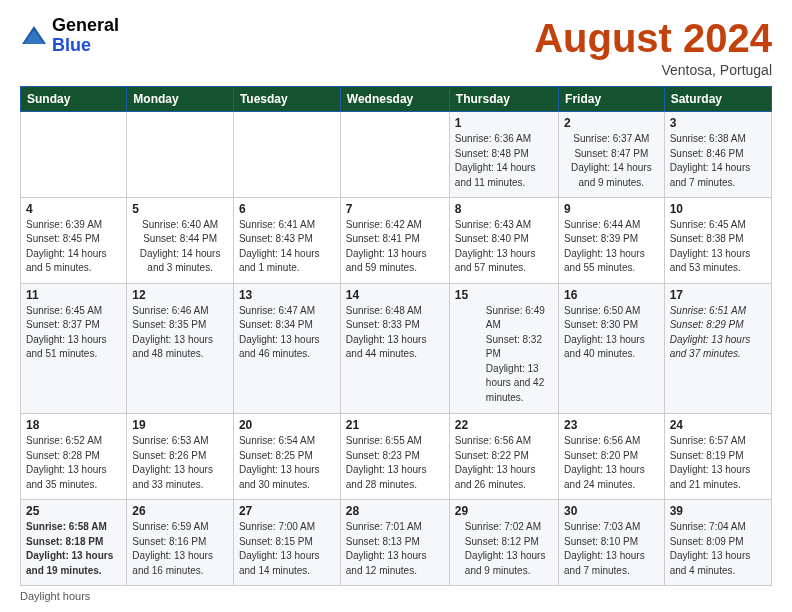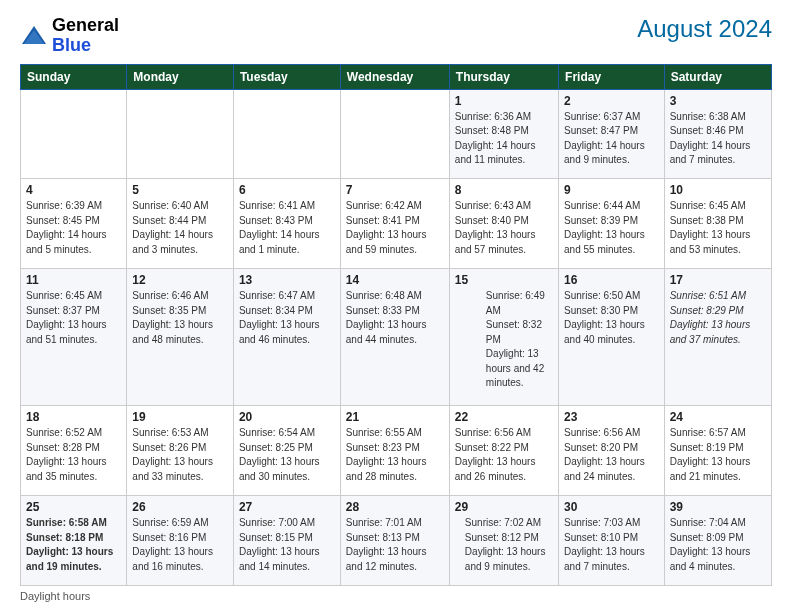--- a/index.html
+++ b/index.html
@@ -36,23 +36,23 @@
     .logo-general { color: #000000; }
     .logo-blue { color: #1d4ed8; }
     .logo-icon {
       width: 28px;
       height: 28px;
     }
     .title-block {
       text-align: right;
     }
     .month-year {
-      font-size: 24px;
-      font-weight: normal;
-      color: #0369a1;
+      font-size: 40px;
+      font-weight: bold;
+      color: #c2410c;
       line-height: 1.1;
     }
     .location {
       font-size: 14px;
       color: #444;
       margin-top: 2px;
     }
     .calendar {
       width: 100%;
       border-collapse: collapse;
@@ -114,20 +114,21 @@
         <polygon points="14,4 26,22 2,22" fill="#1a5ca8"></polygon>
         <polygon points="14,8 24,22 4,22" fill="#4a90d9" opacity="0.5"></polygon>
       </svg>
       <div class="logo-text">
         <span class="logo-general">General</span><br>
         <span class="logo-blue">Blue</span>
       </div>
     </div>
     <div class="title-block">
       <div class="month-year">August 2024</div>
+      <div class="location">Ventosa, Portugal</div>
     </div>
   </div>
 
   <table class="calendar">
     <thead>
       <tr>
       <th>Sunday</th>
           <th>Monday</th>
           <th>Tuesday</th>
           <th>Wednesday</th>
@@ -143,41 +144,41 @@
           <td class="empty-cell"></td>
           <td class="empty-cell"></td>
           <td>
             <span class="day-number">1</span>
             <div class="day-info" style="white-space: pre-line;">Sunrise: 6:36 AM
 Sunset: 8:48 PM
 Daylight: 14 hours and 11 minutes.</div>
           </td>
           <td>
             <span class="day-number">2</span>
-            <div class="day-info" style="white-space: pre-line;">Sunrise: 6:37 AM
+            <div class="day-info" style="white-space: pre-line; text-align: center;">Sunrise: 6:37 AM
 Sunset: 8:47 PM
 Daylight: 14 hours and 9 minutes.</div>
           </td>
           <td>
             <span class="day-number">3</span>
             <div class="day-info" style="white-space: pre-line;">Sunrise: 6:38 AM
 Sunset: 8:46 PM
 Daylight: 14 hours and 7 minutes.</div>
           </td>
         </tr>
         <tr>
           <td>
             <span class="day-number">4</span>
             <div class="day-info" style="white-space: pre-line;">Sunrise: 6:39 AM
 Sunset: 8:45 PM
 Daylight: 14 hours and 5 minutes.</div>
           </td>
           <td>
             <span class="day-number">5</span>
-            <div class="day-info" style="white-space: pre-line;">Sunrise: 6:40 AM
+            <div class="day-info" style="white-space: pre-line; text-align: center;">Sunrise: 6:40 AM
 Sunset: 8:44 PM
 Daylight: 14 hours and 3 minutes.</div>
           </td>
           <td>
             <span class="day-number">6</span>
             <div class="day-info" style="white-space: pre-line;">Sunrise: 6:41 AM
 Sunset: 8:43 PM
 Daylight: 14 hours and 1 minute.</div>
           </td>
           <td>

